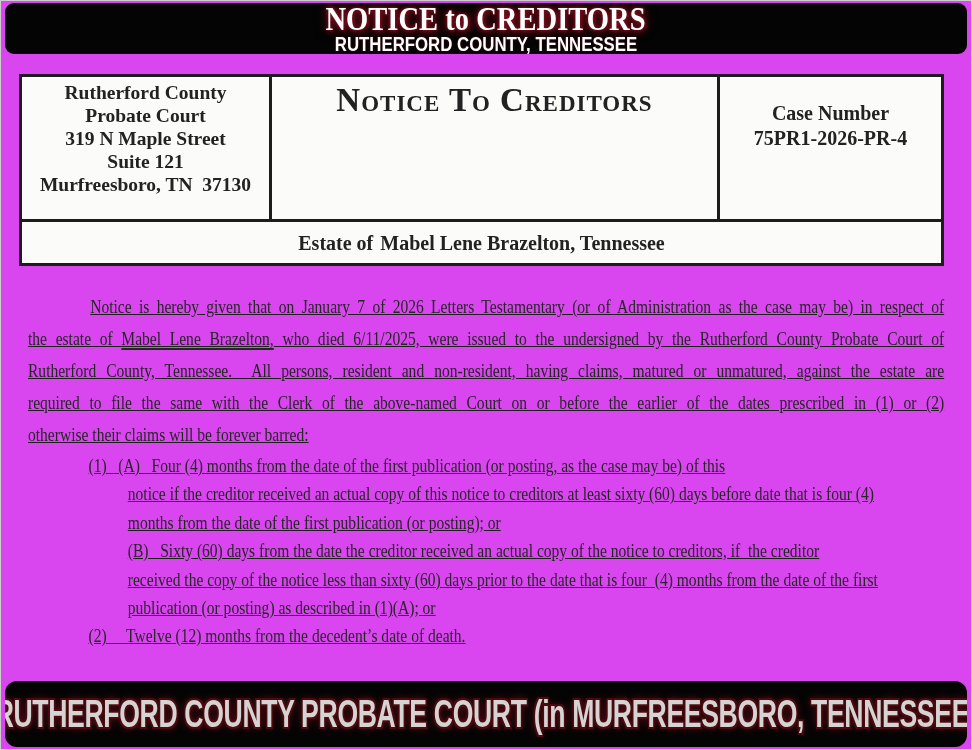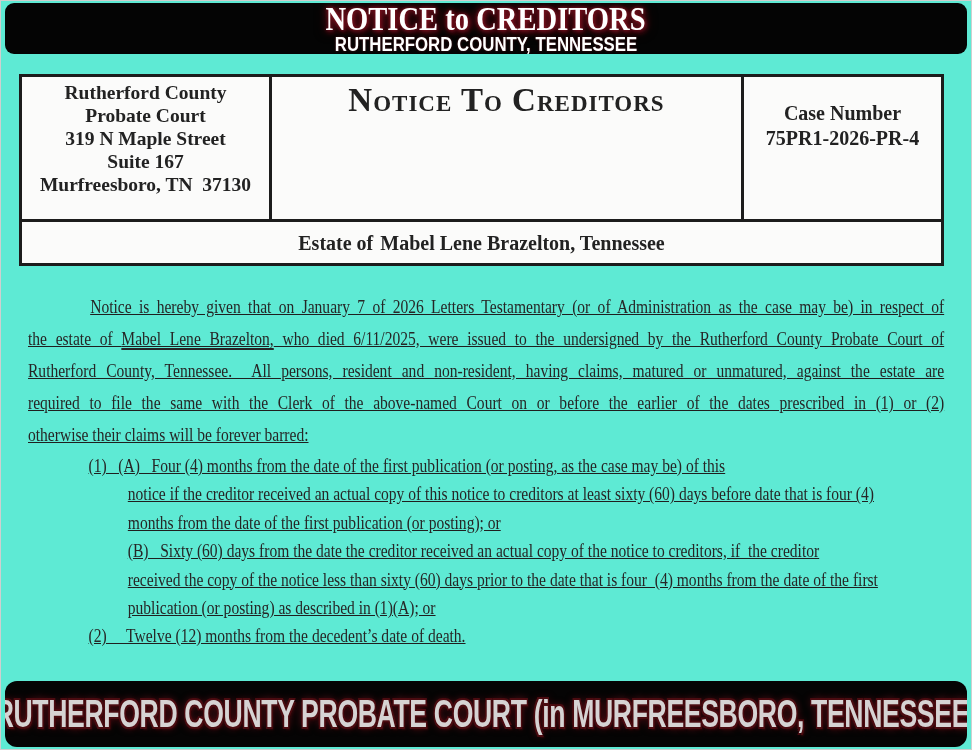--- a/index.html
+++ b/index.html
@@ -1,19 +1,19 @@
 <!DOCTYPE html>
 <html><head>
 <meta charset="utf-8">
 <style>
   * { margin:0; padding:0; box-sizing:border-box; }
   html,body { background:#e8e8e8; }
   .page {
     position:relative; width:972px; height:750px;
-    background:#5eead4; border:1px solid #cfcfcf;
+    background:#d946ef; border:1px solid #cfcfcf;
     overflow:hidden; font-family:"Liberation Serif", serif; color:#1f1f1f;
   }
 
   
   .banner-top {
     position:absolute; top:2px; left:4px; right:4px; height:51px;
     background:#040404; border-radius:9px; text-align:center; overflow:hidden;
   }
   .banner-top-title {
     display:inline-block; margin-top:-1px;
@@ -42,21 +42,21 @@
     text-align:center; font-weight:bold; font-size:19.5px; line-height:23px;
     padding-top:4px; color:#222;
   }
   .c2 { flex:1; border-right:3px solid #1c1c1c; text-align:center; }
   .c2-title {
     margin-top:5px; font-weight:bold; font-variant:small-caps;
     font-size:33px; line-height:36px; letter-spacing:1px; color:#222;
   }
   .c2-sub { font-weight:bold; font-size:20px; line-height:22px; color:#222; }
   .c3 {
-    width:197px; text-align:center; font-weight:bold;
+    width:221px; text-align:center; font-weight:bold;
     font-size:20px; line-height:25px; padding-top:24px; color:#222;
   }
   .estate-row {
     border-top:3px solid #1c1c1c; height:44px; line-height:43px;
     text-align:center; font-weight:bold; font-size:20px; color:#222;
   }
   .estate-name {
     margin-left:7px;
     text-decoration-thickness:2px; text-underline-offset:3px;
   }
@@ -102,21 +102,21 @@
     <div class="banner-top-title">NOTICE to CREDITORS</div>
     <div class="banner-top-sub">RUTHERFORD COUNTY, TENNESSEE</div>
   </div>
 
   <div class="htable">
     <div class="row1">
       <div class="cell c1">
         <div>Rutherford County</div>
         <div>Probate Court</div>
         <div>319 N Maple Street</div>
-        <div>Suite 167</div>
+        <div>Suite 121</div>
         <div>Murfreesboro, TN&nbsp; 37130</div>
       </div>
       <div class="cell c2">
         <div class="c2-title">Notice To Creditors</div>
       </div>
       <div class="cell c3">
         <div>Case Number</div>
         <div>75PR1-2026-PR-4</div>
       </div>
     </div>

